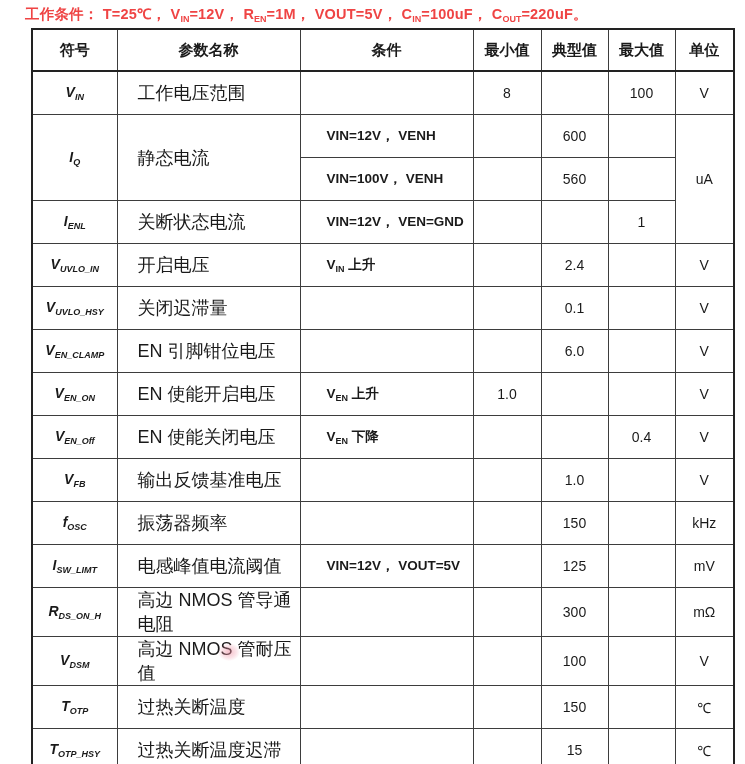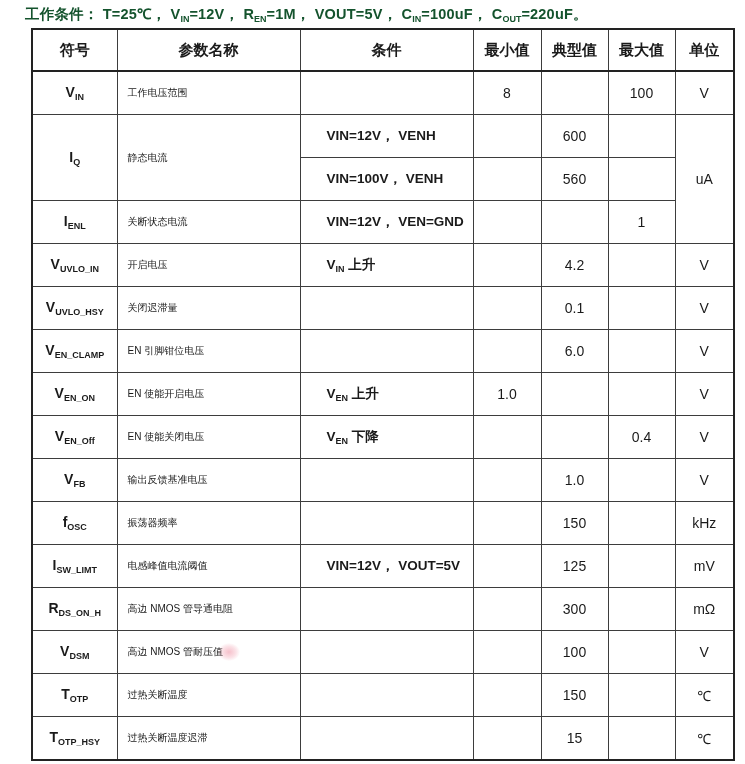--- a/index.html
+++ b/index.html
@@ -8,21 +8,21 @@
     background: #ffffff;
     font-family: "Liberation Sans", sans-serif;
     color: #1a1a1a;
     overflow: hidden;
   }
   #stage { position: relative; width: 745px; height: 764px; background: #fff; }
 
   
   #cond-line {
     position: absolute; left: 25px; top: 3px;
-    font-size: 14.5px; font-weight: 600; color: #14532d;
+    font-size: 14.5px; font-weight: 600; color: #ef4444;
     white-space: nowrap; letter-spacing: 0.2px;
   }
 
   
   #tbl-wrap { position: absolute; left: 22px; top: 28px; margin-left: 9px; }
   table {
     border-collapse: collapse;
     border: 2px solid #222222;
     table-layout: fixed;
   }
@@ -34,22 +34,22 @@
   }
   thead th {
     height: 40px;
     font-size: 15px; font-weight: 700;
     text-align: center;
     border-bottom: 2px solid #222222;
     background: #ffffff;
   }
   tbody td { height: 42px; background: #ffffff; }
 
-  td.sym   { text-align: center; font-weight: 700; font-size: 14px; }
-  td.param { text-align: left; padding-left: 10px; font-size: 10px; font-weight: 400; }
+  td.sym   { text-align: center; font-weight: 700; font-size: 14px; font-style: italic; }
+  td.param { text-align: left; padding-left: 20px; font-size: 18px; font-weight: 400; }
   td.cond  { text-align: left; padding-left: 26px;  font-size: 13.5px; font-weight: 600; }
   td.val   { text-align: center; font-size: 14px; font-weight: 500; }
   td.unit  { text-align: center; font-size: 14px; font-weight: 400; }
 
   .sb {
     font-size: 9px;
     vertical-align: -3px;
     letter-spacing: 0;
   }
 
@@ -119,21 +119,21 @@
             <td class="cond"><span>VIN=12V， VEN=GND</span></td>
             <td class="val"></td>
             <td class="val"></td>
             <td class="val"><span>1</span></td>
           </tr>
           <tr>
             <td class="sym"><span>V</span><span class="sb">UVLO_IN</span></td>
             <td class="param"><span>开启电压</span></td>
             <td class="cond"><span>V</span><span class="sb">IN</span><span> 上升</span></td>
             <td class="val"></td>
-            <td class="val"><span>4.2</span></td>
+            <td class="val"><span>2.4</span></td>
             <td class="val"></td>
             <td class="unit"><span>V</span></td>
           </tr>
           <tr>
             <td class="sym"><span>V</span><span class="sb">UVLO_HSY</span></td>
             <td class="param"><span>关闭迟滞量</span></td>
             <td class="cond"></td>
             <td class="val"></td>
             <td class="val"><span>0.1</span></td>
             <td class="val"></td>

